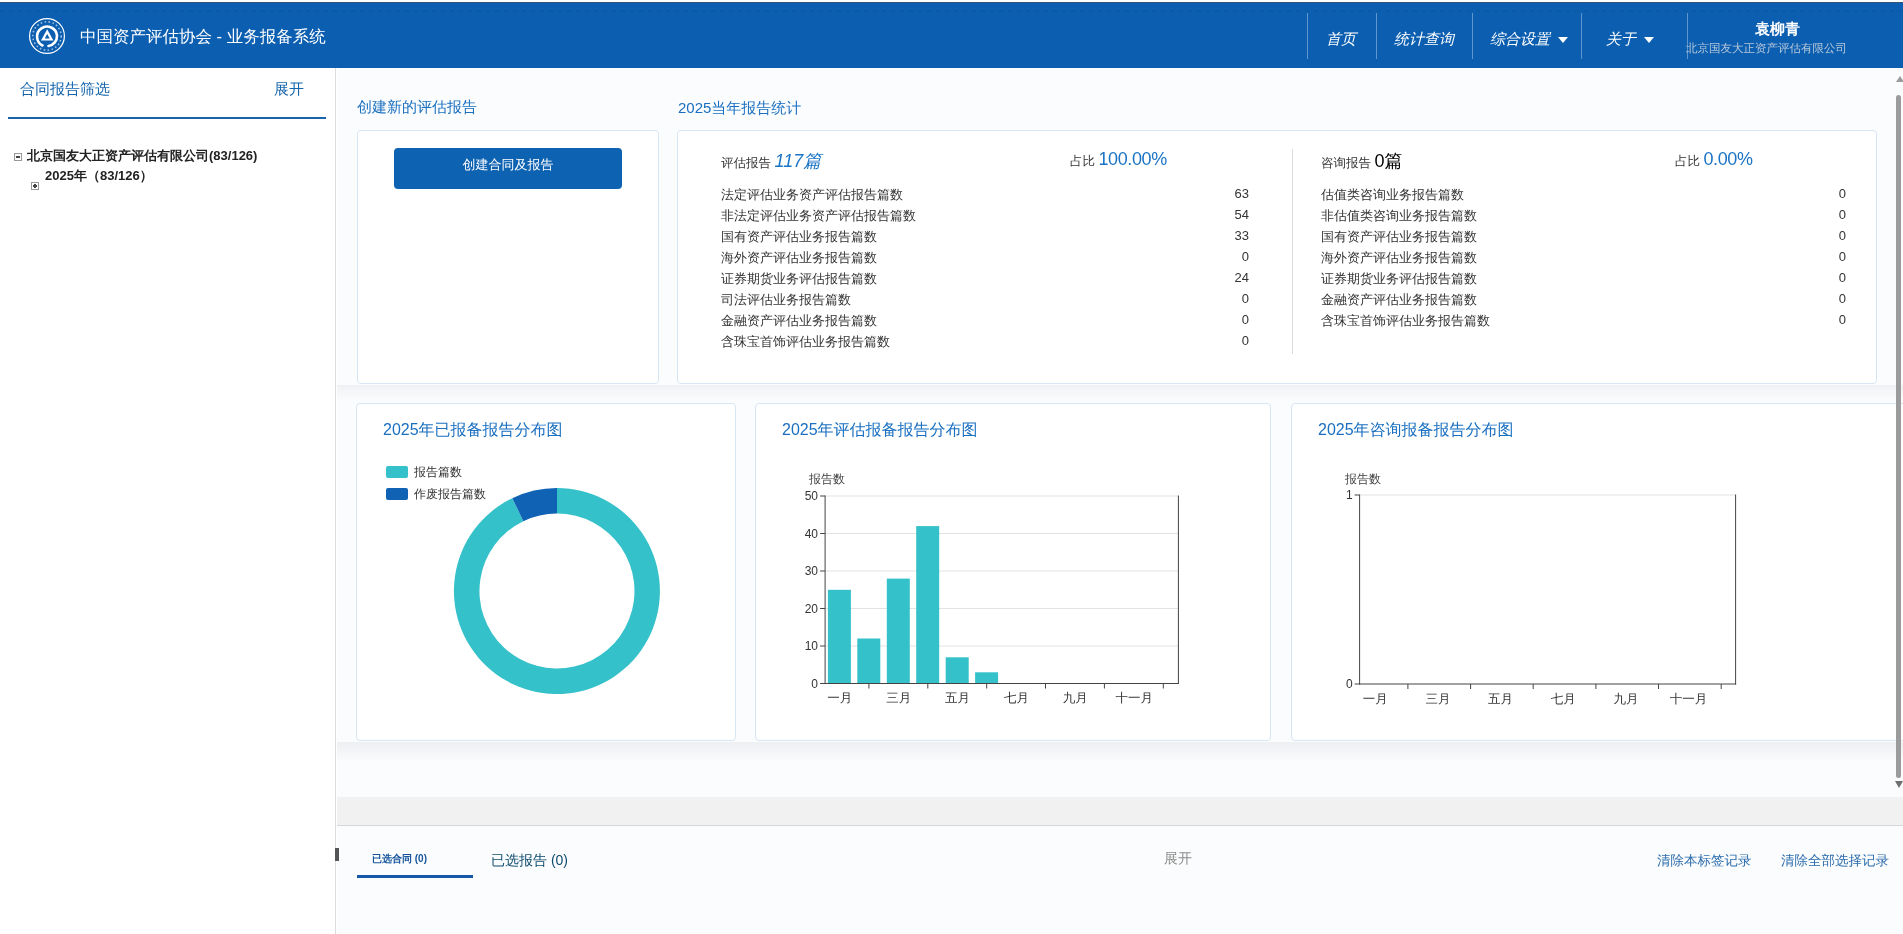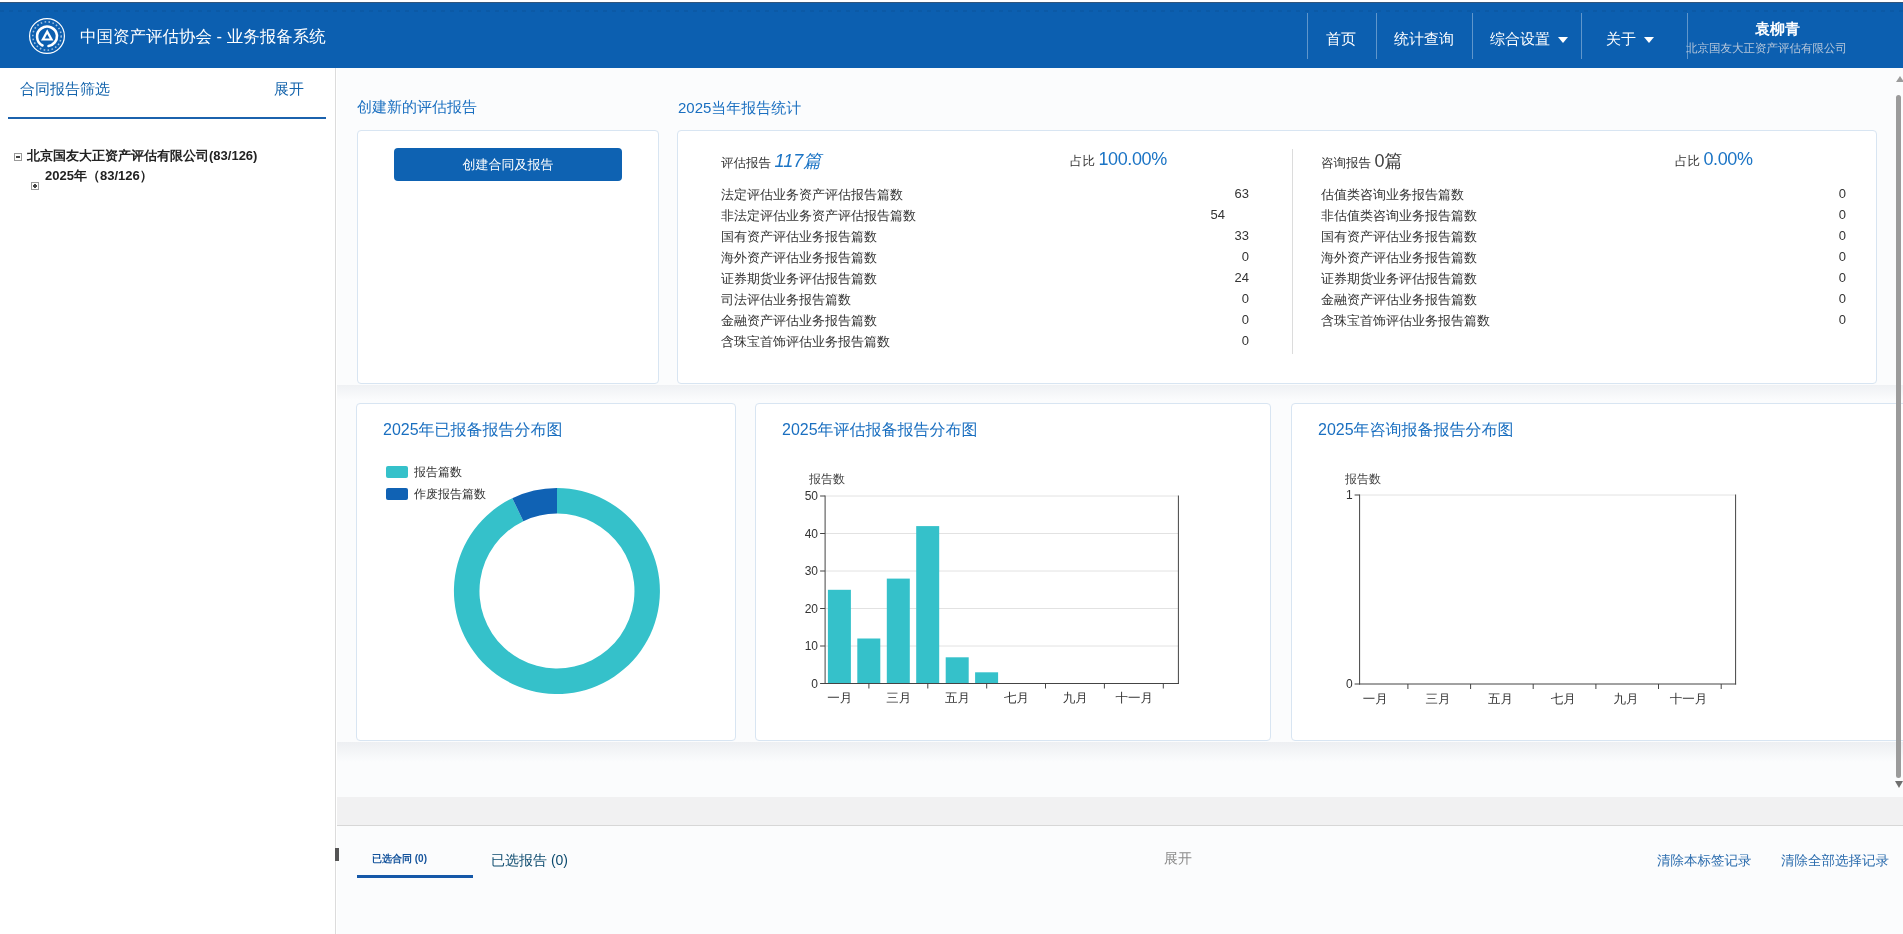--- a/index.html
+++ b/index.html
@@ -2,21 +2,21 @@
 <html><head>
 <meta charset="utf-8">
 <style>
 * { margin:0; padding:0; box-sizing:border-box; }
 html,body { width:1903px; height:934px; overflow:hidden; background:#fff;
   font-family:"Liberation Sans",sans-serif; }
 .abs { position:absolute; }
 .navbar { position:absolute; left:0; top:2px; width:1903px; height:66px; background:#0c5fb0; border-top:1px solid #33567c; }
 .navdots { position:absolute; left:0; top:7px; width:100%; height:3px; background:repeating-linear-gradient(90deg, rgba(8,49,94,0.12) 0 4px, rgba(12,95,176,0) 4px 9px); height:2px; }
 .brand { position:absolute; left:80px; top:23px; color:#fff; font-size:16.5px; }
-.navitem { position:absolute; top:27px; transform:translateX(-50%); color:#fff; font-size:15px; white-space:nowrap; }
+.navitem { position:absolute; top:27px; transform:translateX(-50%); color:#fff; font-size:15px; white-space:nowrap;font-style:italic; }
 .navdiv { position:absolute; top:10px; height:46px; width:1px; background:rgba(255,255,255,0.35); }
 .caret { display:inline-block; width:0; height:0; border-left:5px solid transparent; border-right:5px solid transparent; border-top:6px solid #fff; margin-left:8px; vertical-align:1px; }
 .uname { position:absolute; top:17px; color:#fff; font-size:15px; font-weight:bold; white-space:nowrap; }
 .ucomp { position:absolute; top:38px; color:#b5c6da; font-size:11.5px; white-space:nowrap; }
 .sidebar { position:absolute; left:0; top:68px; width:336px; height:866px; background:#fff; border-right:1px solid #dcdcdc; }
 .sbtitle { position:absolute; left:20px; top:80px; color:#1464ac; font-size:15px; }
 .sbexpand { position:absolute; left:277px; top:80px; color:#1464ac; font-size:15px; }
 .sbline { position:absolute; left:8px; top:117px; width:318px; height:2px; background:#1b62ad; }
 .treebox { position:absolute; width:8px; height:8px; border:1px solid #999; background:#fdfdfb; }
 .treebox:before { content:""; position:absolute; left:1px; right:1px; top:2px; height:2px; background:#444; }
@@ -67,43 +67,43 @@
   <div class="sbline" style="top:49px"></div>
   <div class="treebox" style="left:13.5px;top:84.5px"></div>
   <div class="treelabel" style="left:27px;top:79px">北京国友大正资产评估有限公司(83/126)</div>
   <div class="treebox plus" style="left:30.5px;top:114px"></div>
   <div class="treelabel" style="left:45px;top:99px">2025年（83/126）</div>
 </div>
 <div class="content"></div>
 <div class="sectitle" style="left:357px;top:98px">创建新的评估报告</div>
 <div class="sectitle" style="left:678px;top:99px">2025当年报告统计</div>
 <div class="card" style="left:357px;top:130px;width:302px;height:254px;">
-  <div class="btn" style="left:36px;top:17px;width:228px;height:33px;line-height:33px;">创建合同及报告</div>
+  <div class="btn" style="left:36px;top:17px;width:228px;height:41px;line-height:33px;">创建合同及报告</div>
 </div>
 <div class="card" id="stats" style="left:677px;top:130px;width:1200px;height:254px;">
   <div class="abs" style="left:43px;top:18px;font-size:12.5px;color:#333;">评估报告 <span style="font-size:18px;color:#1b74c5;font-style:italic;">117篇</span></div>
   <div class="abs" style="left:392px;top:18px;font-size:12.5px;color:#333;">占比 <span style="font-size:18px;color:#1b74c5;letter-spacing:-0.4px;">100.00%</span></div>
   <div class="srow" style="left:43px;top:55px;">法定评估业务资产评估报告篇数</div>
     <div class="snum" style="left:471px;top:55px;width:100px;">63</div>
   <div class="srow" style="left:43px;top:76px;">非法定评估业务资产评估报告篇数</div>
-    <div class="snum" style="left:447px;top:76px;width:100px;">54</div>
+    <div class="snum" style="left:471px;top:76px;width:100px;">54</div>
   <div class="srow" style="left:43px;top:97px;">国有资产评估业务报告篇数</div>
     <div class="snum" style="left:471px;top:97px;width:100px;">33</div>
   <div class="srow" style="left:43px;top:118px;">海外资产评估业务报告篇数</div>
     <div class="snum" style="left:471px;top:118px;width:100px;">0</div>
   <div class="srow" style="left:43px;top:139px;">证券期货业务评估报告篇数</div>
     <div class="snum" style="left:471px;top:139px;width:100px;">24</div>
   <div class="srow" style="left:43px;top:160px;">司法评估业务报告篇数</div>
     <div class="snum" style="left:471px;top:160px;width:100px;">0</div>
   <div class="srow" style="left:43px;top:181px;">金融资产评估业务报告篇数</div>
     <div class="snum" style="left:471px;top:181px;width:100px;">0</div>
   <div class="srow" style="left:43px;top:202px;">含珠宝首饰评估业务报告篇数</div>
     <div class="snum" style="left:471px;top:202px;width:100px;">0</div>
   <div class="abs" style="left:614px;top:18px;width:1px;height:205px;background:#dcdcdc;"></div>
-  <div class="abs" style="left:643px;top:18px;font-size:12.5px;color:#333;">咨询报告 <span style="font-size:18px;color:#404040;">0篇</span></div>
+  <div class="abs" style="left:643px;top:18px;font-size:12.5px;color:#333;">咨询报告 <span style="font-size:18px;color:#000000;">0篇</span></div>
   <div class="abs" style="left:997px;top:18px;font-size:12.5px;color:#333;">占比 <span style="font-size:18px;color:#1b74c5;letter-spacing:-0.4px;">0.00%</span></div>
   <div class="srow" style="left:643px;top:55px;">估值类咨询业务报告篇数</div>
     <div class="snum" style="left:1068px;top:55px;width:100px;">0</div>
   <div class="srow" style="left:643px;top:76px;">非估值类咨询业务报告篇数</div>
     <div class="snum" style="left:1068px;top:76px;width:100px;">0</div>
   <div class="srow" style="left:643px;top:97px;">国有资产评估业务报告篇数</div>
     <div class="snum" style="left:1068px;top:97px;width:100px;">0</div>
   <div class="srow" style="left:643px;top:118px;">海外资产评估业务报告篇数</div>
     <div class="snum" style="left:1068px;top:118px;width:100px;">0</div>
   <div class="srow" style="left:643px;top:139px;">证券期货业务评估报告篇数</div>

